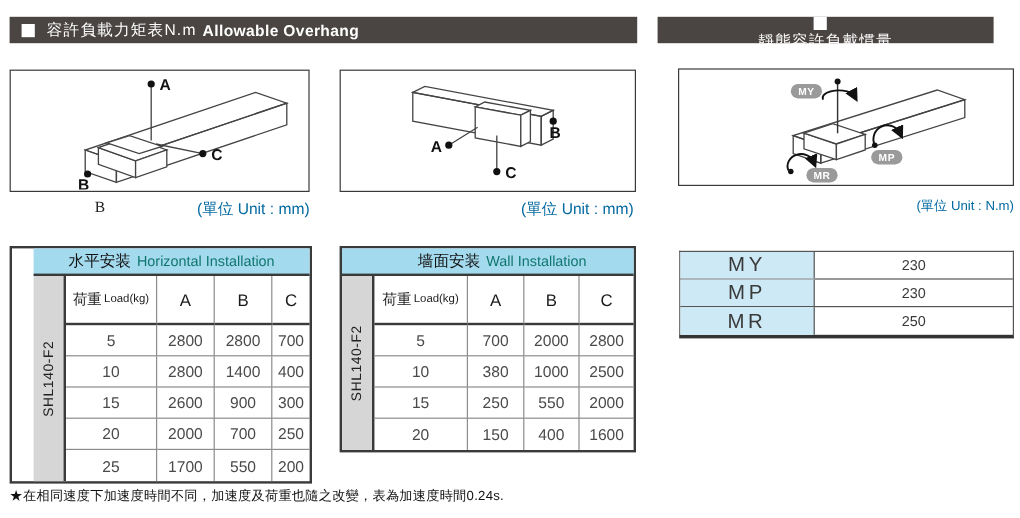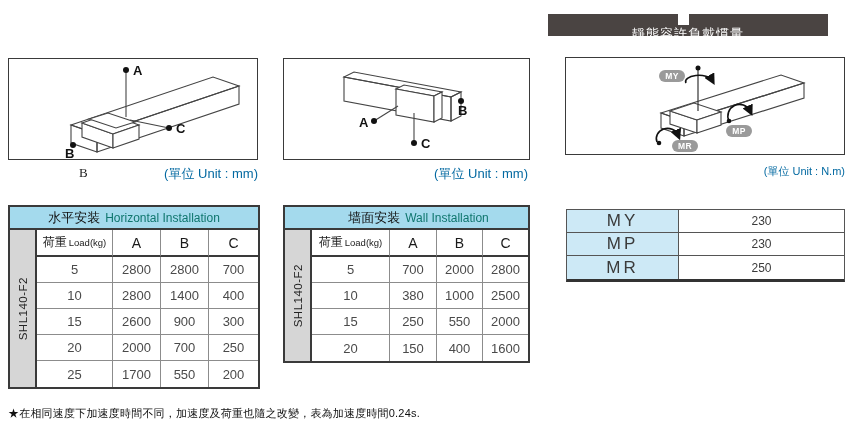--- a/index.html
+++ b/index.html
@@ -30,21 +30,21 @@
          justify-content:center; gap:5px; }
   .ttl .zh { font-size:13px; color:#111; }
   .ttl .en { font-size:12px; color:#0f766e; }
   .tbody { display:flex; align-items:stretch; }
   .strip { width:27px; background:#d6d6d6; border-right:2px solid #3a3a3a;
            display:flex; align-items:center; justify-content:center; }
   .strip span { writing-mode:vertical-rl; transform:rotate(180deg); font-size:11.5px;
                 color:#222; letter-spacing:0.5px; white-space:nowrap; }
   .grid { flex:1; }
   .row { display:flex; height:26px; }
-  .row.hd { height:27px; }
+  .row.hd { height:41px; }
   .cell { border-right:1px solid #8c8c8c; border-bottom:1px solid #8c8c8c;
           display:flex; align-items:center; justify-content:center;
           font-size:13px; color:#4a4a4a; }
   .row.hd .cell { border-bottom:2px solid #3a3a3a; color:#1a1a1a; font-size:14px; }
   .row.last .cell { border-bottom:none; }
   .cell.c-last { border-right:none; }
   .loadhdr .zh { font-size:12px; color:#1a1a1a; }
   .loadhdr .en { font-size:9.5px; color:#1a1a1a; margin-left:2px; }
   .t-h .c-load { width:76px; } .t-h .c-a,.t-h .c-b { width:48px; } .t-h .c-c { flex:1; }
   .t-w .c-load { width:78px; } .t-w .c-a { width:47px; } .t-w .c-b { width:46px; } .t-w .c-c { flex:1; }
@@ -59,20 +59,25 @@
   .mval { flex:1; display:flex; align-items:center; justify-content:center;
           font-size:12px; color:#3a3a3a; }
 
   .foot { position:absolute; left:8px; top:406px; font-size:11px; color:#111; letter-spacing:0.2px; }
 </style>
 </head>
 <body>
 
 <div class="page">
 
+  <div class="hbar" style="left:8px; top:14px; width:523px;">
+    <span class="sq"></span>
+    <span class="zh">容許負載力矩表N.m</span>
+    <span class="en">Allowable Overhang</span>
+  </div>
   <div class="hbar" style="left:548px; top:14px; width:280px;flex-direction:column;">
     <span class="sq"></span>
     <span class="zh">靜態容許負戴慣量</span>
     <span class="en">Static Loading Moment</span>
   </div>
 
   <div class="dbox" style="left:8px; top:58px; width:250px; height:102px;">
     <svg width="247" height="99" viewBox="0 0 247 99">
       <g fill="none" stroke="#444" stroke-width="1.1">
         <polygon points="62,66 88,75 88,93 62,84"></polygon>
@@ -149,21 +154,21 @@
       <rect x="160" y="67" width="26" height="12" rx="6" fill="#9a9a9a"></rect>
       <text class="badgetxt" x="173" y="76" text-anchor="middle">MP</text>
       <path d="M 91,84 A 10,9 0 1 1 112,77" fill="none" stroke="#111" stroke-width="1.6" marker-end="url(#ah)"></path>
       <circle cx="93" cy="85" r="2.3" fill="#111"></circle>
       <rect x="106" y="82" width="26" height="12" rx="6" fill="#9a9a9a"></rect>
       <text class="badgetxt" x="119" y="91" text-anchor="middle">MR</text>
     </svg>
   </div>
   <div class="unit small" style="left:695px; top:164px; width:150px;">(單位 Unit : N.m)</div>
 
-  <div class="dtable t-h" style="left:8px; top:205px; width:252px;">
+  <div class="dtable t-h" style="left:8px; top:205px; width:252px;padding-left:18px;">
     <div class="ttl" style="background:#a4daed;">
       <span class="zh">水平安装</span>
       <span class="en">Horizontal Installation</span>
     </div>
     <div class="tbody">
       <div class="strip">
         <span>SHL140-F2</span>
       </div>
       <div class="grid">
         <div class="row hd">

